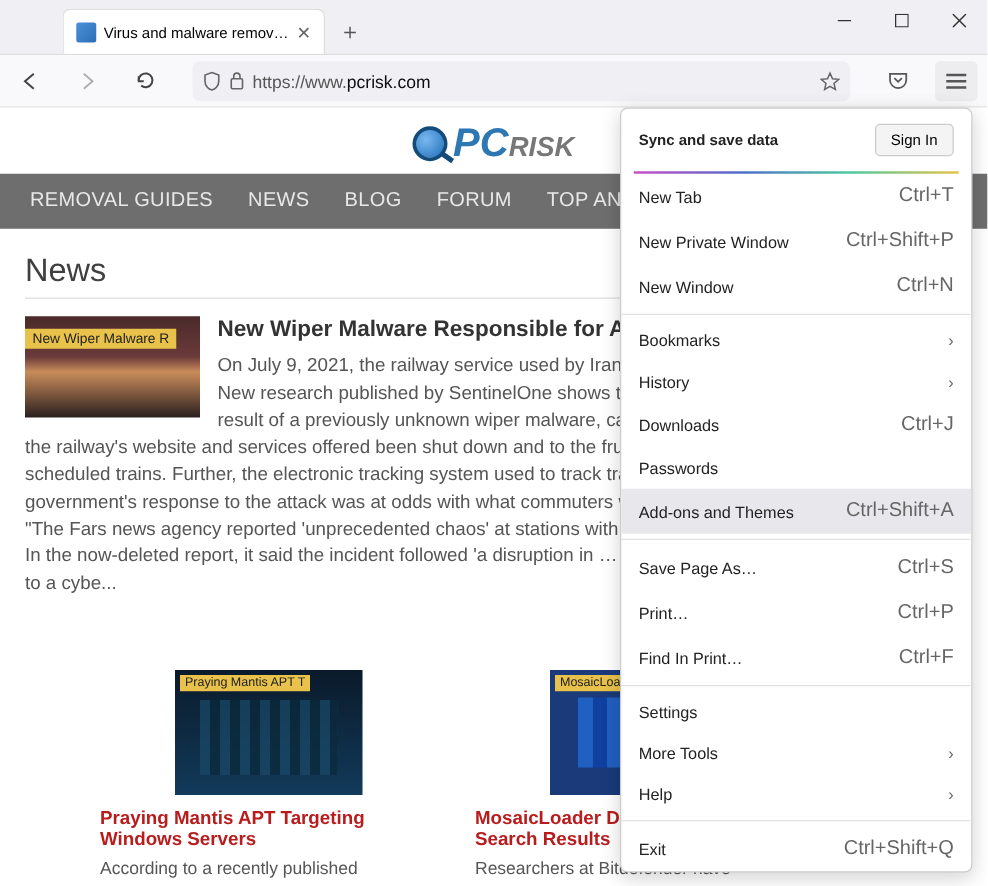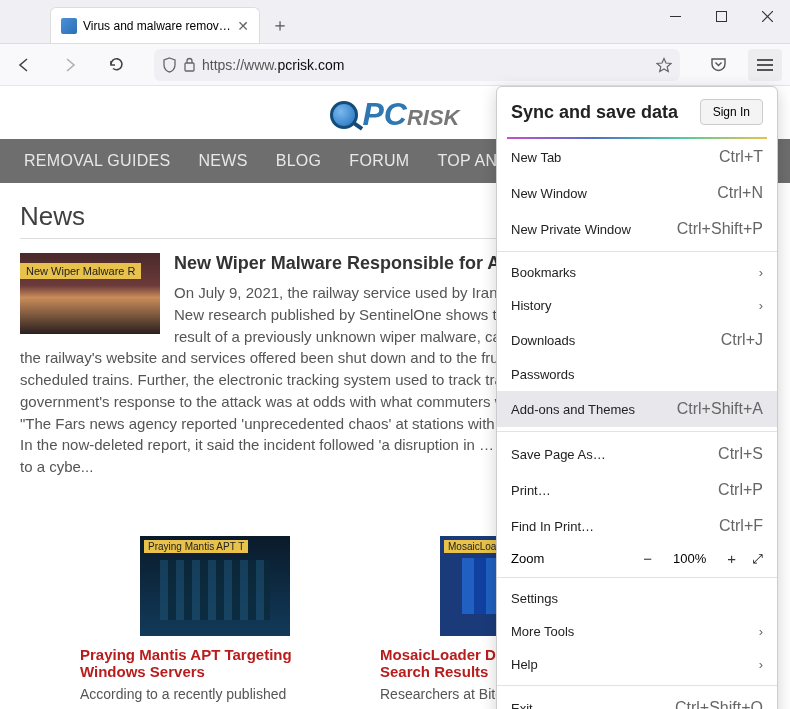--- a/index.html
+++ b/index.html
@@ -51,21 +51,21 @@
 .ct1::before { content:""; position:absolute; inset:24px 20px 16px; background: repeating-linear-gradient(90deg,#1a4a6a 0 8px,#0a2a3a 8px 16px), repeating-linear-gradient(0deg,#1a4a6a 0 8px,#0a2a3a 8px 16px); opacity:.7;}
 .ct2 { background: #1a3a7a; }
 .ct2::before { content:""; position:absolute; inset:22px; background: repeating-linear-gradient(90deg,#2060c0 0 12px,#1040a0 12px 24px); }
 .ct-label { position: absolute; top: 4px; left: 4px; background: #e8c24a; color: #222; font-size: 10px; padding: 1px 4px; white-space: nowrap; max-width: 142px; overflow: hidden; }
 .card h4 { font-size: 15px; color: #b91c1c; margin-bottom: 6px; }
 .card p { font-size: 14px; color: #555; }
 
 
 .menu { position: absolute; top: 86px; right: 12px; width: 282px; background: #fff; border: 1px solid #ccc; border-radius: 6px; box-shadow: 0 4px 16px rgba(0,0,0,.18); overflow: hidden; }
 .menu-header { display: flex; align-items: center; justify-content: space-between; padding: 12px 14px; }
-.menu-header-title { font-size: 18px; font-weight: 600; color: #222; }
+.menu-header-title { font-size: 12px; font-weight: 600; color: #222; }
 .signin { font-size: 12px; border: 1px solid #ccc; padding: 5px 12px; border-radius: 4px; background: #f4f4f4; }
 .gradient-sep { height: 2px; background: linear-gradient(90deg, #c94fc9, #4f6fc9, #4fc9a0, #e8c24a); margin: 0 10px; }
 .menu-sep { height: 1px; background: #e2e2e2; margin: 4px 0; }
 .menu-item { display: flex; align-items: center; justify-content: space-between; padding: 9px 14px; font-size: 13px; color: #222; }
 .menu-item.hover { background: #e8e8ec; }
 .shortcut { font-size: 16px; color: #666; }
 .chev { color: #666; }
 .zoom-row { display: flex; align-items: center; padding: 6px 14px; font-size: 13px; gap: 10px; }
 .zoom-label { flex: 1; }
 .zoom-ctrl { width: 22px; text-align: center; font-size: 15px; color: #333; }
@@ -203,26 +203,26 @@
     <span class="menu-header-title">Sync and save data</span>
     <button class="signin">Sign In</button>
   </div>
   <div class="gradient-sep"></div>
 
   <div class="menu-item">
       <span>New Tab</span>
       <span class="shortcut">Ctrl+T</span>
     </div>
   <div class="menu-item">
+      <span>New Private Window</span>
+      <span class="shortcut">Ctrl+Shift+P</span>
+    </div>
+  <div class="menu-item">
       <span>New Window</span>
       <span class="shortcut">Ctrl+N</span>
-    </div>
-  <div class="menu-item">
-      <span>New Private Window</span>
-      <span class="shortcut">Ctrl+Shift+P</span>
     </div>
   <div class="menu-sep"></div>
 
   <div class="menu-item">
       <span>Bookmarks</span>
       <span class="chev">›</span>
     </div>
   <div class="menu-item">
       <span>History</span>
       <span class="chev">›</span>
@@ -246,27 +246,20 @@
     </div>
   <div class="menu-item">
       <span>Print…</span>
       <span class="shortcut">Ctrl+P</span>
     </div>
   <div class="menu-item">
       <span>Find In Print…</span>
       <span class="shortcut">Ctrl+F</span>
     </div>
 
-  <div class="zoom-row">
-    <span class="zoom-label">Zoom</span>
-    <span class="zoom-ctrl">−</span>
-    <span class="zoom-val">100%</span>
-    <span class="zoom-ctrl">+</span>
-    <span class="fullscreen-icon">⤢</span>
-  </div>
   <div class="menu-sep"></div>
 
   <div class="menu-item">
       <span>Settings</span>
     </div>
   <div class="menu-item">
       <span>More Tools</span>
       <span class="chev">›</span>
     </div>
   <div class="menu-item">

